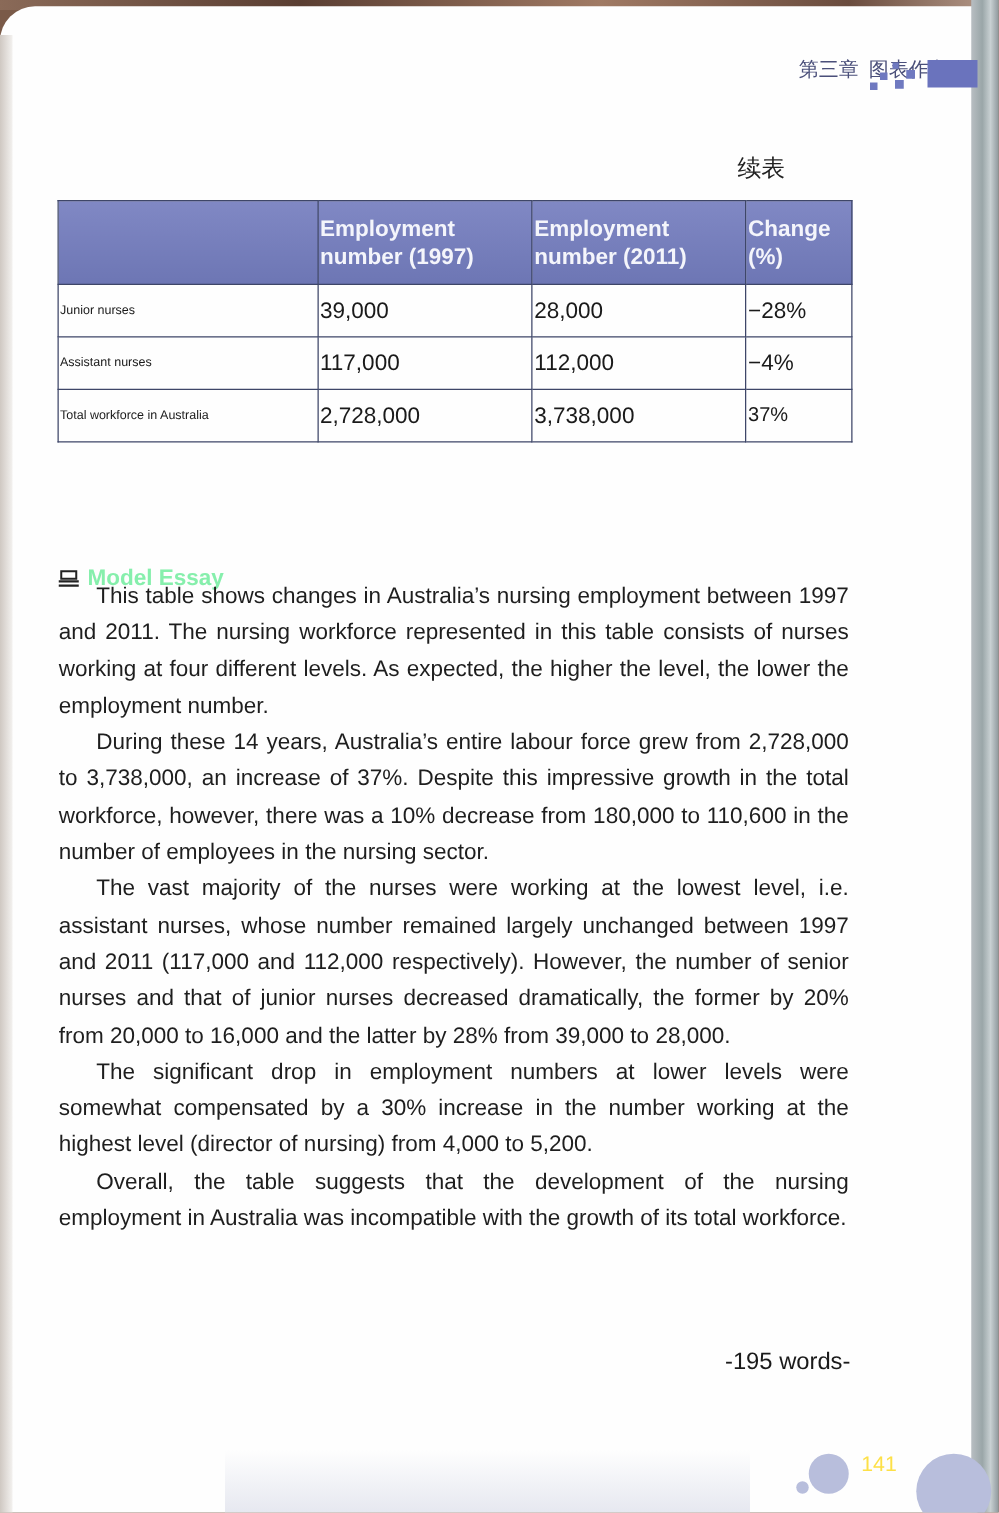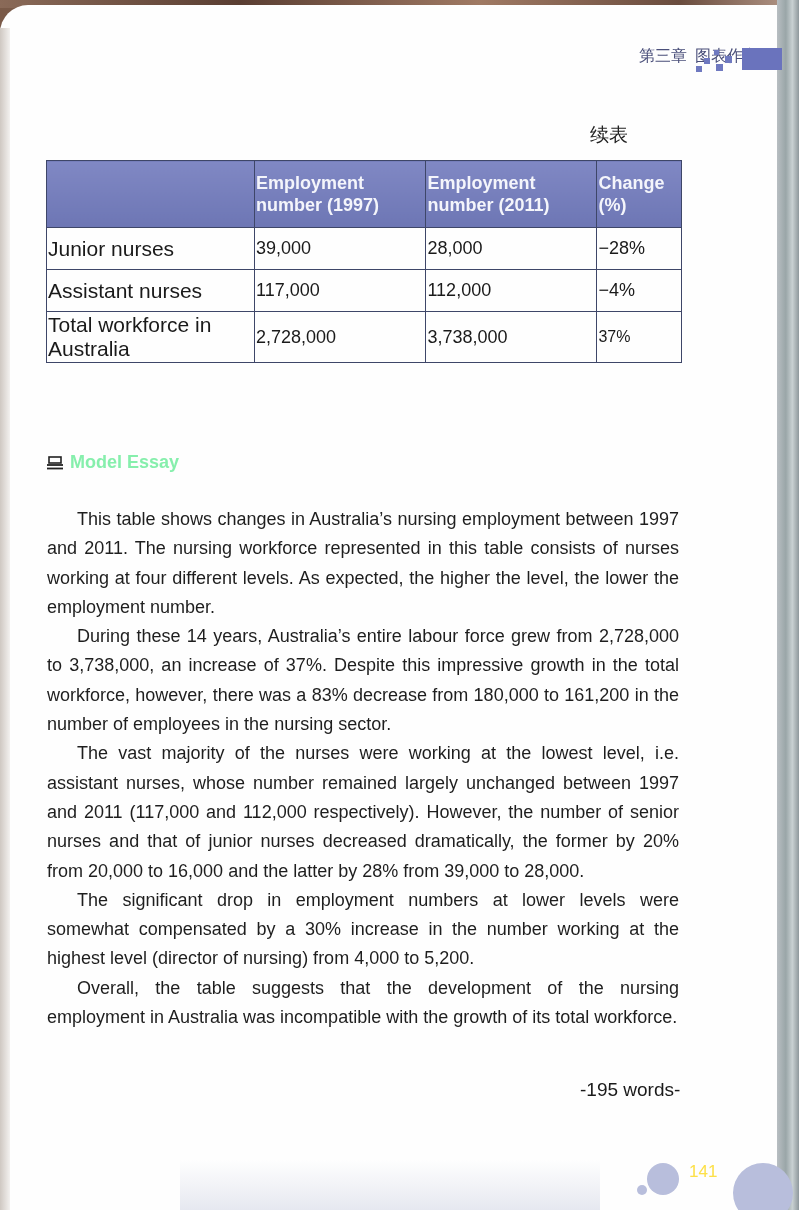--- a/index.html
+++ b/index.html
@@ -37,31 +37,31 @@
     table.data {
       position:absolute; left:46px; top:160px; width:636px;
       border-collapse:collapse; font-size:17px; color:#1a1a1a;
     }
     table.data th, table.data td { border:1px solid #3e4668; text-align:left; }
     table.data th {
       background:linear-gradient(180deg,#8088c4,#6d76b4);
       color:#f4f5fb; font-weight:bold; font-size:18px; height:64px; line-height:22px;
     }
     table.data td { height:39px; }
-    table.data td.rowlabel { font-size:21px; width:205px; }
+    table.data td.rowlabel { font-size:10px; width:205px; }
     table.data td.num { font-size:18px; }
     table.data td.chg { font-size:18px; }
     .essay-title {
       position:absolute; left:46px; top:452px; display:flex; align-items:center; gap:6px;
       color:#86efac; font-weight:bold; font-size:18px;text-align:center;
     }
     .book-icon { width:18px; height:14px; position:relative; }
     .essay {
       position:absolute; left:47px; top:462px; width:632px;
-      font-size:18px; line-height:29.3px; color:#1e1e1e; text-align:justify;margin-top:43px;
+      font-size:18px; line-height:29.3px; color:#1e1e1e; text-align:justify;
     }
     .essay p { margin:0; text-indent:30px; }
     .words {
       position:absolute; left:580px; top:1079px; font-size:19px; color:#1a1a1a;
     }
     .footer-band {
       position:absolute; left:180px; top:1160px; width:420px; height:50px;
       background:linear-gradient(180deg,rgba(225,228,238,0),#e6e8f0);
     }
     .circle { position:absolute; border-radius:50%; background:#b8bedc; }
@@ -125,21 +125,21 @@
   <svg class="book-icon" viewBox="0 0 18 14" width="18" height="14">
     <rect x="3" y="1" width="12" height="6" fill="none" stroke="#222" stroke-width="1.6"></rect>
     <line x1="1" y1="9" x2="17" y2="9" stroke="#222" stroke-width="1.8"></line>
     <line x1="1" y1="12.5" x2="17" y2="12.5" stroke="#222" stroke-width="1.8"></line>
   </svg>
   <span>Model Essay</span>
 </div>
 
 <div class="essay">
   <p>This table shows changes in Australia’s nursing employment between 1997 and 2011. The nursing workforce represented in this table consists of nurses working at four different levels. As expected, the higher the level, the lower the employment number.</p>
-  <p>During these 14 years, Australia’s entire labour force grew from 2,728,000 to 3,738,000, an increase of 37%. Despite this impressive growth in the total workforce, however, there was a 83% decrease from 180,000 to 161,200 in the number of employees in the nursing sector.</p>
+  <p>During these 14 years, Australia’s entire labour force grew from 2,728,000 to 3,738,000, an increase of 37%. Despite this impressive growth in the total workforce, however, there was a 10% decrease from 180,000 to 110,600 in the number of employees in the nursing sector.</p>
   <p>The vast majority of the nurses were working at the lowest level, i.e. assistant nurses, whose number remained largely unchanged between 1997 and 2011 (117,000 and 112,000 respectively). However, the number of senior nurses and that of junior nurses decreased dramatically, the former by 20% from 20,000 to 16,000 and the latter by 28% from 39,000 to 28,000.</p>
   <p>The significant drop in employment numbers at lower levels were somewhat compensated by a 30% increase in the number working at the highest level (director of nursing) from 4,000 to 5,200.</p>
   <p>Overall, the table suggests that the development of the nursing employment in Australia was incompatible with the growth of its total workforce.</p>
 </div>
 
 <div class="words">-195 words-</div>
 
 <div class="footer-band"></div>
 <div class="circle" style="left:637px;top:1185px;width:10px;height:10px;"></div>
 <div class="circle" style="left:647px;top:1163px;width:32px;height:32px;"></div>

